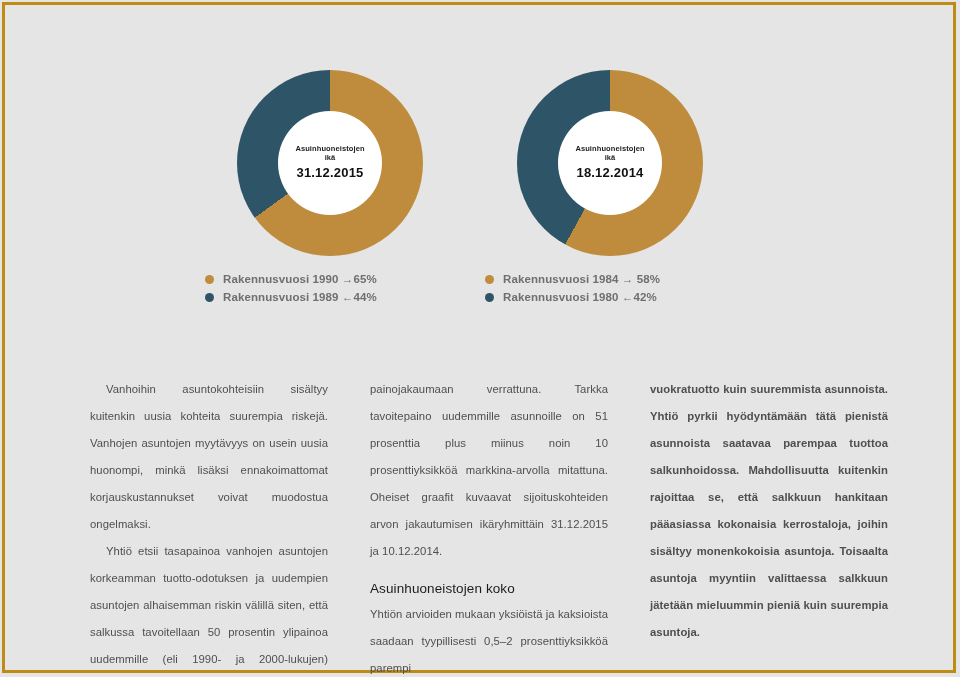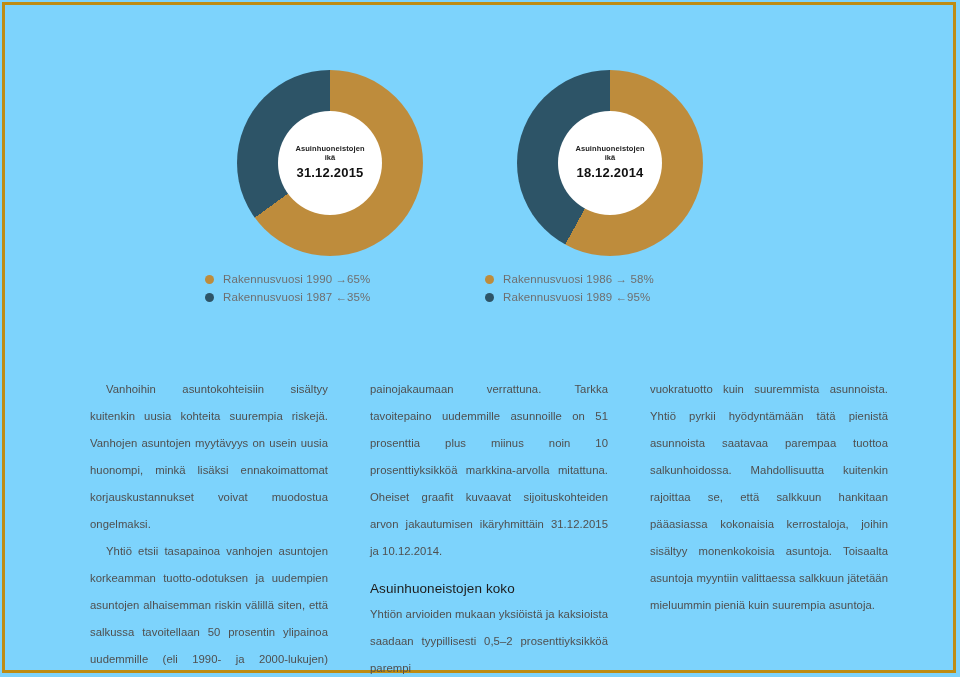--- a/index.html
+++ b/index.html
@@ -10,21 +10,21 @@
     width: 960px;
     height: 677px;
     background: #ffffff;
     font-family: "Liberation Sans", sans-serif;
     overflow: hidden;
   }
   #page {
     position: relative;
     width: 960px;
     height: 677px;
-    background: #7dd3fc;
+    background: #e5e5e5;
     box-sizing: border-box;
   }
   
   #page-frame {
     position: absolute;
     left: 2px;
     top: 2px;
     width: 954px;
     height: 671px;
     border: 3px solid #BE8C14;
@@ -93,20 +93,21 @@
 
   
   .legend {
     margin: 14px auto 0 auto;
     width: 250px;
   }
   .legend-row {
     display: flex;
     align-items: center;
     height: 18px;
+    font-weight: bold;
   }
   .legend-dot {
     width: 9px;
     height: 9px;
     border-radius: 50%;
     flex: 0 0 auto;
     margin-right: 9px;
   }
   .legend-label {
     font-size: 11.5px;
@@ -124,21 +125,21 @@
     height: 215px;
     margin-left: 20px;
   }
   .col {
     position: absolute;
     top: 0;
     width: 238px;
   }
   .col.c1 { left: 70px; }
   .col.c2 { left: 350px; }
-  .col.c3 { left: 630px; }
+  .col.c3 { left: 630px; font-weight: bold; }
 
   .col p {
     margin: 0;
     font-size: 11.3px;
     line-height: 27px;
     color: #4f4f4f;
     text-align: justify;
     letter-spacing: 0.05px;
     hyphens: manual;
   }
@@ -192,42 +193,42 @@
           <div class="hole-date">31.12.2015</div>
         </div>
       </div>
       <div class="legend">
         <div class="legend-row">
           <span class="legend-dot" id="d1a" style="background: rgb(190, 140, 60);"></span>
           <span class="legend-label">Rakennusvuosi 1990 →65%</span>
         </div>
         <div class="legend-row">
           <span class="legend-dot" id="d1b" style="background: rgb(45, 84, 103);"></span>
-          <span class="legend-label">Rakennusvuosi 1987 ←35%</span>
+          <span class="legend-label">Rakennusvuosi 1989 ←44%</span>
         </div>
       </div>
     </div>
 
     <div class="chart-block right">
       <div class="donut-wrap">
         <div class="donut" id="donut2" style="background: conic-gradient(rgb(190, 140, 60) 0deg, rgb(190, 140, 60) 208.8deg, rgb(45, 84, 103) 208.8deg, rgb(45, 84, 103) 360deg);"></div>
         <div class="donut-hole">
           <div class="hole-l1">Asuinhuoneistojen</div>
           <div class="hole-l2">ikä</div>
           <div class="hole-date">18.12.2014</div>
         </div>
       </div>
       <div class="legend">
         <div class="legend-row">
           <span class="legend-dot" id="d2a" style="background: rgb(190, 140, 60);"></span>
-          <span class="legend-label">Rakennusvuosi 1986 → 58%</span>
+          <span class="legend-label">Rakennusvuosi 1984 → 58%</span>
         </div>
         <div class="legend-row">
           <span class="legend-dot" id="d2b" style="background: rgb(45, 84, 103);"></span>
-          <span class="legend-label">Rakennusvuosi 1989 ←95%</span>
+          <span class="legend-label">Rakennusvuosi 1980 ←42%</span>
         </div>
       </div>
     </div>
 
   </div>
 
   <div class="columns">
 
     <div class="col c1">
       <p class="indent">Vanhoihin asuntokohteisiin sisältyy kuitenkin uusia kohteita suurempia riskejä. Vanhojen asuntojen myytävyys on usein uusia huonompi, minkä lisäksi ennakoimattomat korjauskustannukset voivat muodostua ongelmaksi.</p>

